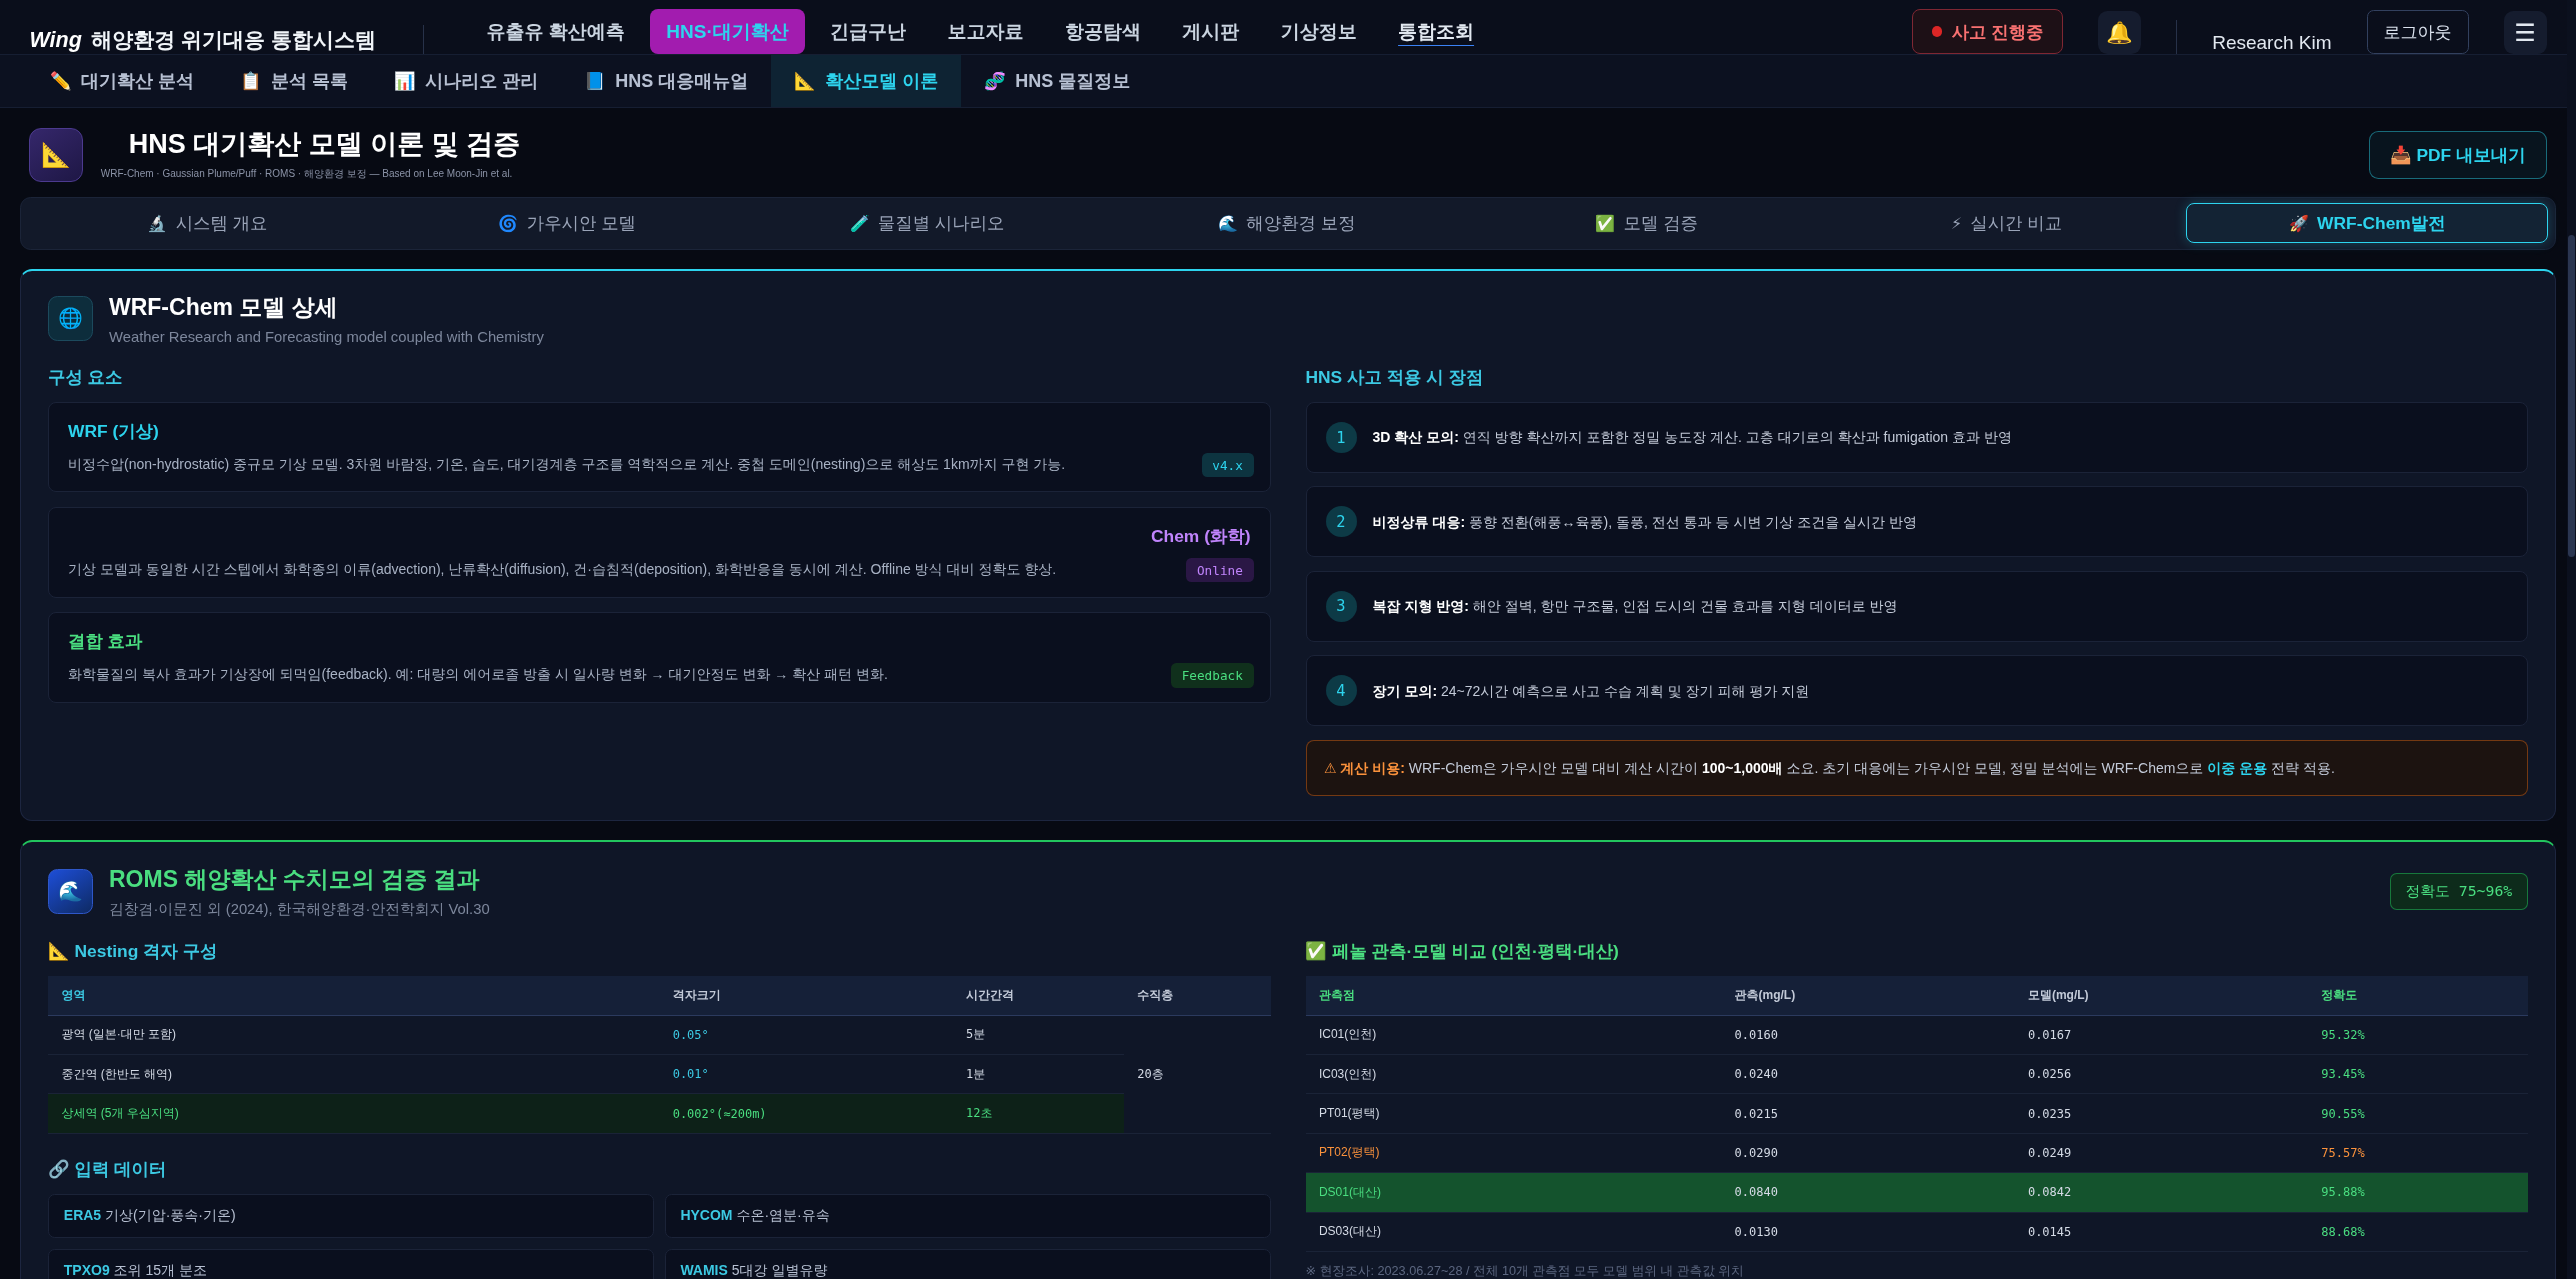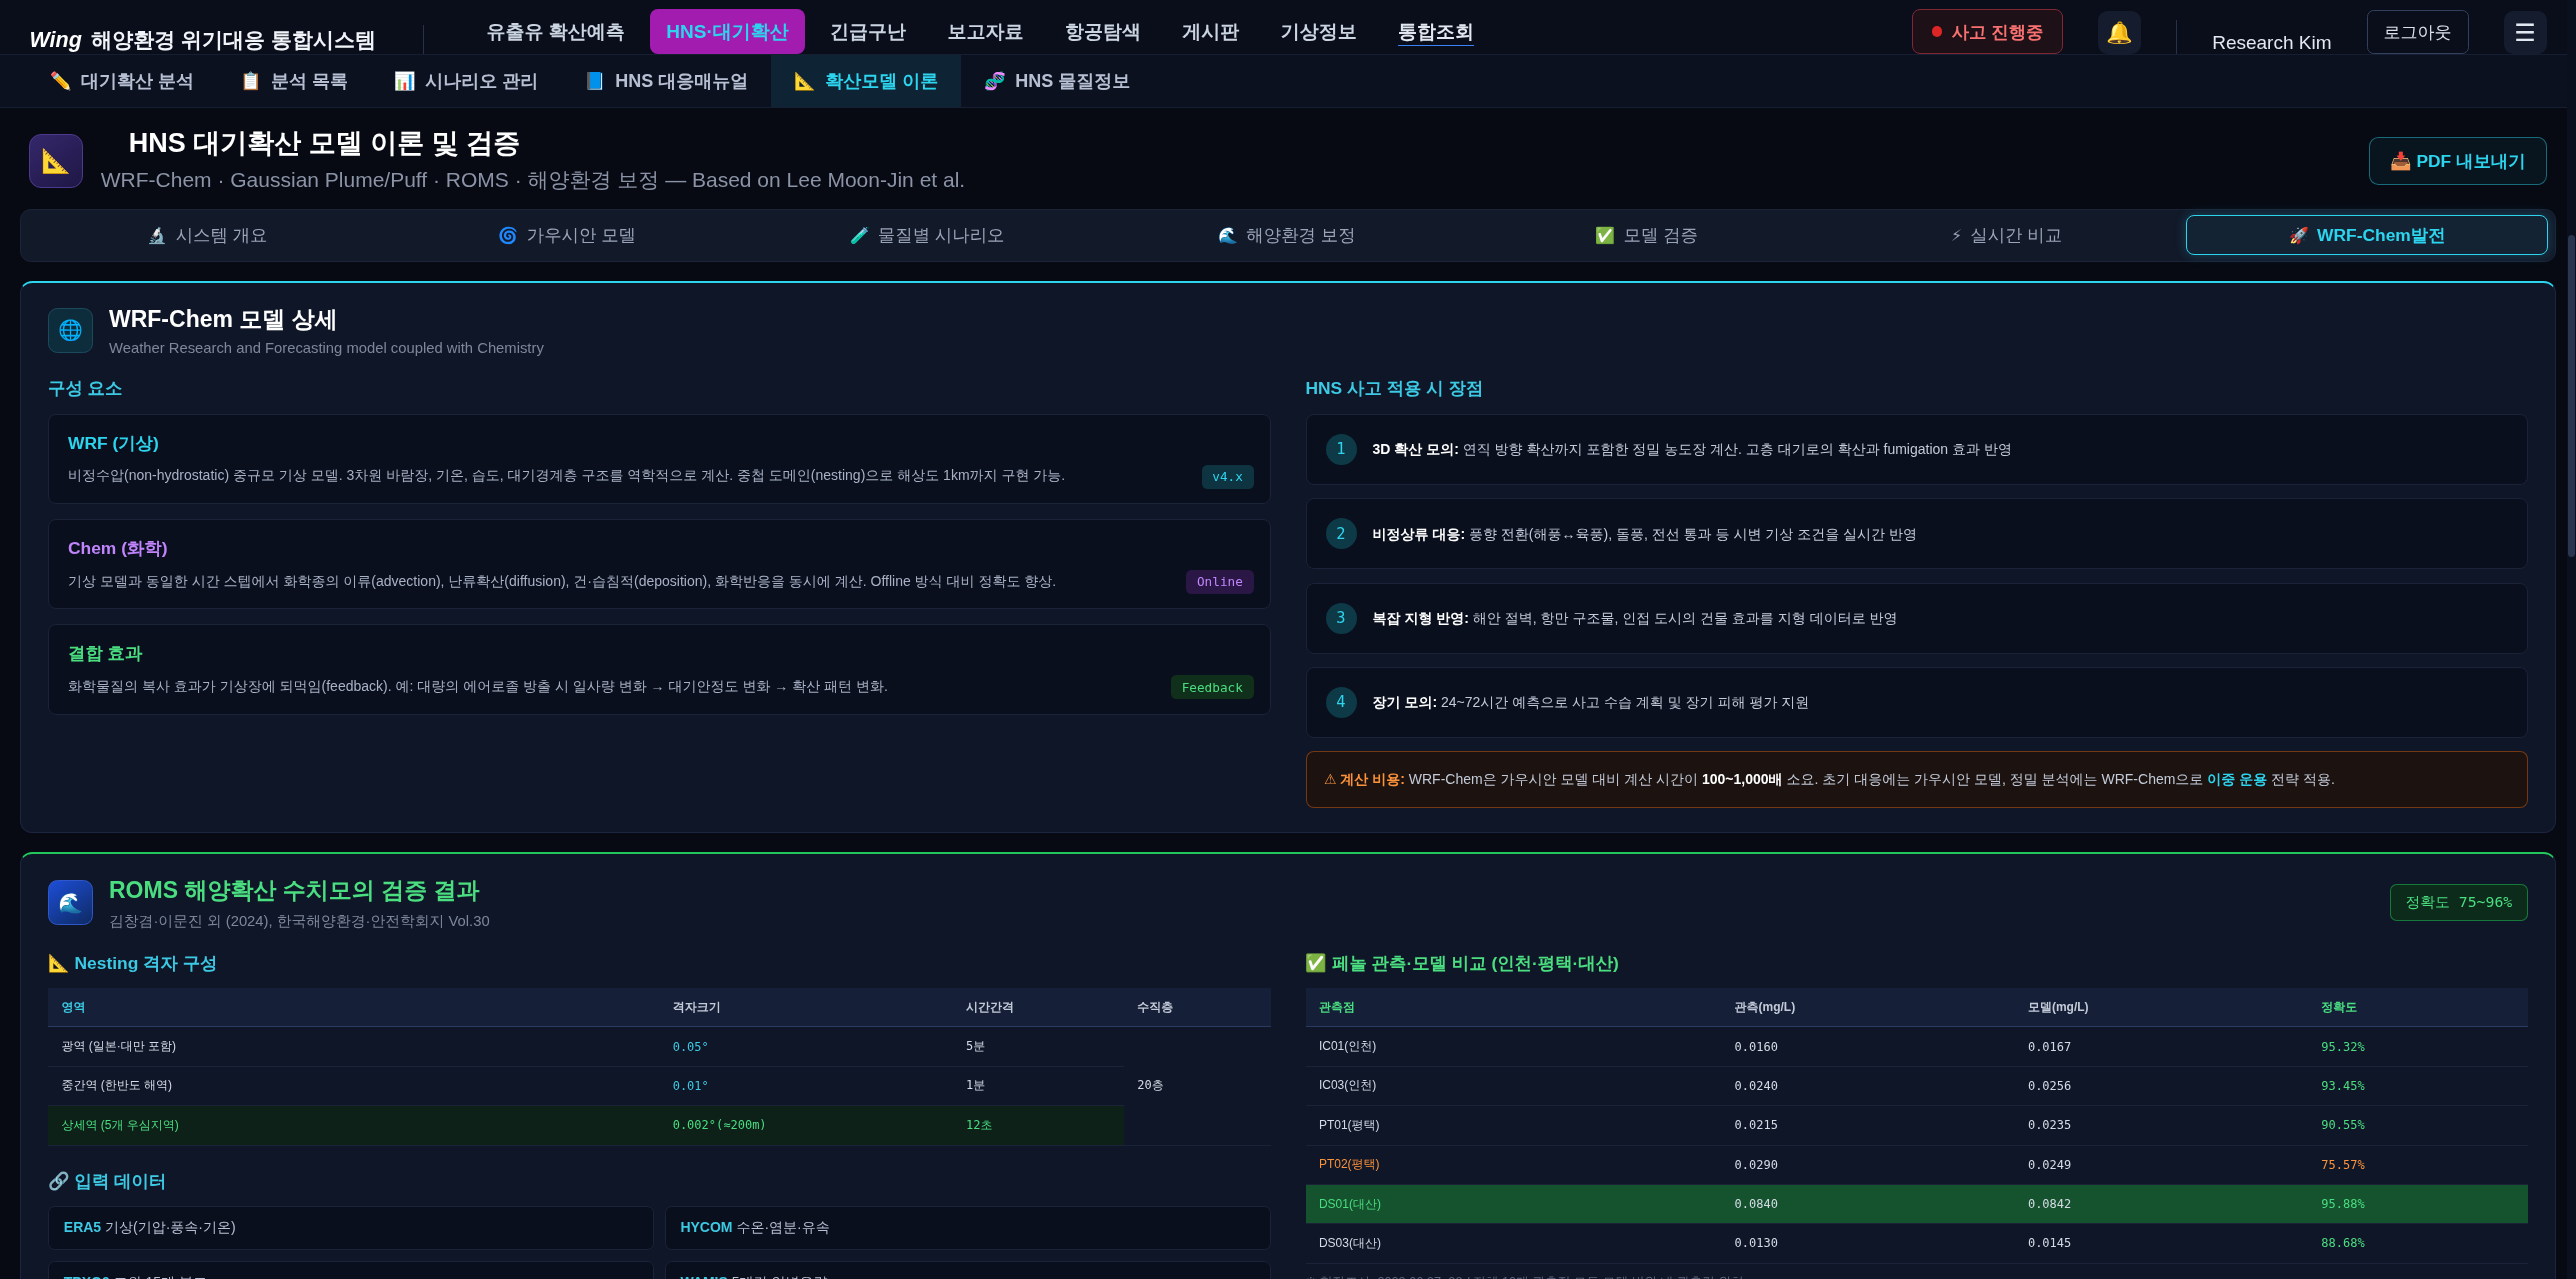--- a/index.html
+++ b/index.html
@@ -37,21 +37,21 @@
   .subnav-item{display:flex;align-items:center;gap:9.4px;font-size:18px;font-weight:600;color:#b7c0d2;padding:0 23px;cursor:pointer;white-space:nowrap;}
   .subnav-item .ic{font-size:17.4px;}
   .subnav-item.active{background:#0e2333;color:#2dd4ee;}
   
   .content{padding:9.4px 20px 0 20px;}
   .page-head{display:flex;align-items:center;justify-content:space-between;padding:10.7px 9.4px 4px 9.4px;}
   .page-head-left{display:flex;align-items:center;gap:17.4px;}
   .page-icon{width:52px;height:52px;border-radius:12px;background:linear-gradient(145deg,#35276b,#1e1745);
     border:0.7px solid #4c3a8f;display:flex;align-items:center;justify-content:center;font-size:24px;}
   .page-title{font-size:27px;font-weight:700;color:#ffffff;line-height:1.15;margin-left:28px;}
-  .page-sub{font-size:21px;color:#8b93a7;margin-top:6.7px;}
+  .page-sub{font-size:10px;color:#8b93a7;margin-top:6.7px;}
   .pdf-btn{border:1.3px solid rgba(45,212,238,.45);color:#2dd4ee;background:rgba(45,212,238,.05);
     font-size:17.4px;font-weight:600;padding:10.7px 20px;border-radius:9.4px;font-family:inherit;white-space:nowrap;}
   
   .tabstrip{margin-top:10.7px;background:#121929;border:0.7px solid #1b2438;border-radius:10.7px;
     height:51px;display:flex;align-items:center;padding:0 6.7px;}
   .tab{flex:1;display:flex;align-items:center;justify-content:center;gap:8px;font-size:17.4px;color:#9aa4b8;
     height:38px;border-radius:8px;cursor:pointer;white-space:nowrap;}
   .tab .ic{font-size:16px;}
   .tab.active{border:1.3px solid #2dd4ee;color:#2dd4ee;background:rgba(45,212,238,.06);
     box-shadow:0 0 12px rgba(45,212,238,.25);font-weight:700;}
@@ -68,21 +68,21 @@
   .sec-sub{font-size:14.8px;color:#7d879c;margin-top:5.4px;}
   .sec-head-spacer{flex:1;}
   .acc-badge{background:#0d2b1b;border:0.7px solid rgba(34,197,94,.5);color:#4ade80;font-size:14.8px;
     padding:8px 14.8px;border-radius:6.7px;white-space:nowrap;}
   .two-col{display:grid;grid-template-columns:1fr 1fr;column-gap:35px;}
   .col-label{font-size:17.4px;font-weight:700;color:#3cc9e3;margin:20px 0 13.4px 0;}
   .col-label.green{color:#4ade80;}
   
   .comp-card{background:#0a0f1e;border:0.7px solid #1b2338;border-radius:8px;padding:16px 19px;margin-bottom:14.8px;position:relative;}
   .comp-name{font-size:17.4px;font-weight:700;}
-  .comp-name.cyan{color:#2dd4ee;} .comp-name.purple{color:#c084fc;} .comp-name.green{color:#4ade80;}
+  .comp-name.cyan{color:#2dd4ee;} .comp-name.purple{color:#c084fc;text-align:right;} .comp-name.green{color:#4ade80;}
   .comp-badge{position:absolute;right:16px;top:14.8px;font-size:12.7px;padding:4.7px 10.7px;border-radius:5.4px;margin-top:35px;}
   .comp-badge.cyan{background:#0d3440;color:#2dd4ee;}
   .comp-badge.purple{background:#2a1745;color:#c084fc;}
   .comp-badge.green{background:#10301c;color:#4ade80;}
   .comp-desc{font-size:14px;color:#a8b2c4;line-height:1.55;margin-top:10.7px;}
   
   .adv-row{background:#0a0f1e;border:0.7px solid #1b2338;border-radius:8px;padding:19px;margin-bottom:13.4px;
     display:flex;align-items:flex-start;gap:16px;}
   .adv-num{flex:0 0 31px;width:31px;height:31px;border-radius:50%;background:#0d3a46;color:#2dd4ee;
     display:flex;align-items:center;justify-content:center;font-size:15.4px;}

